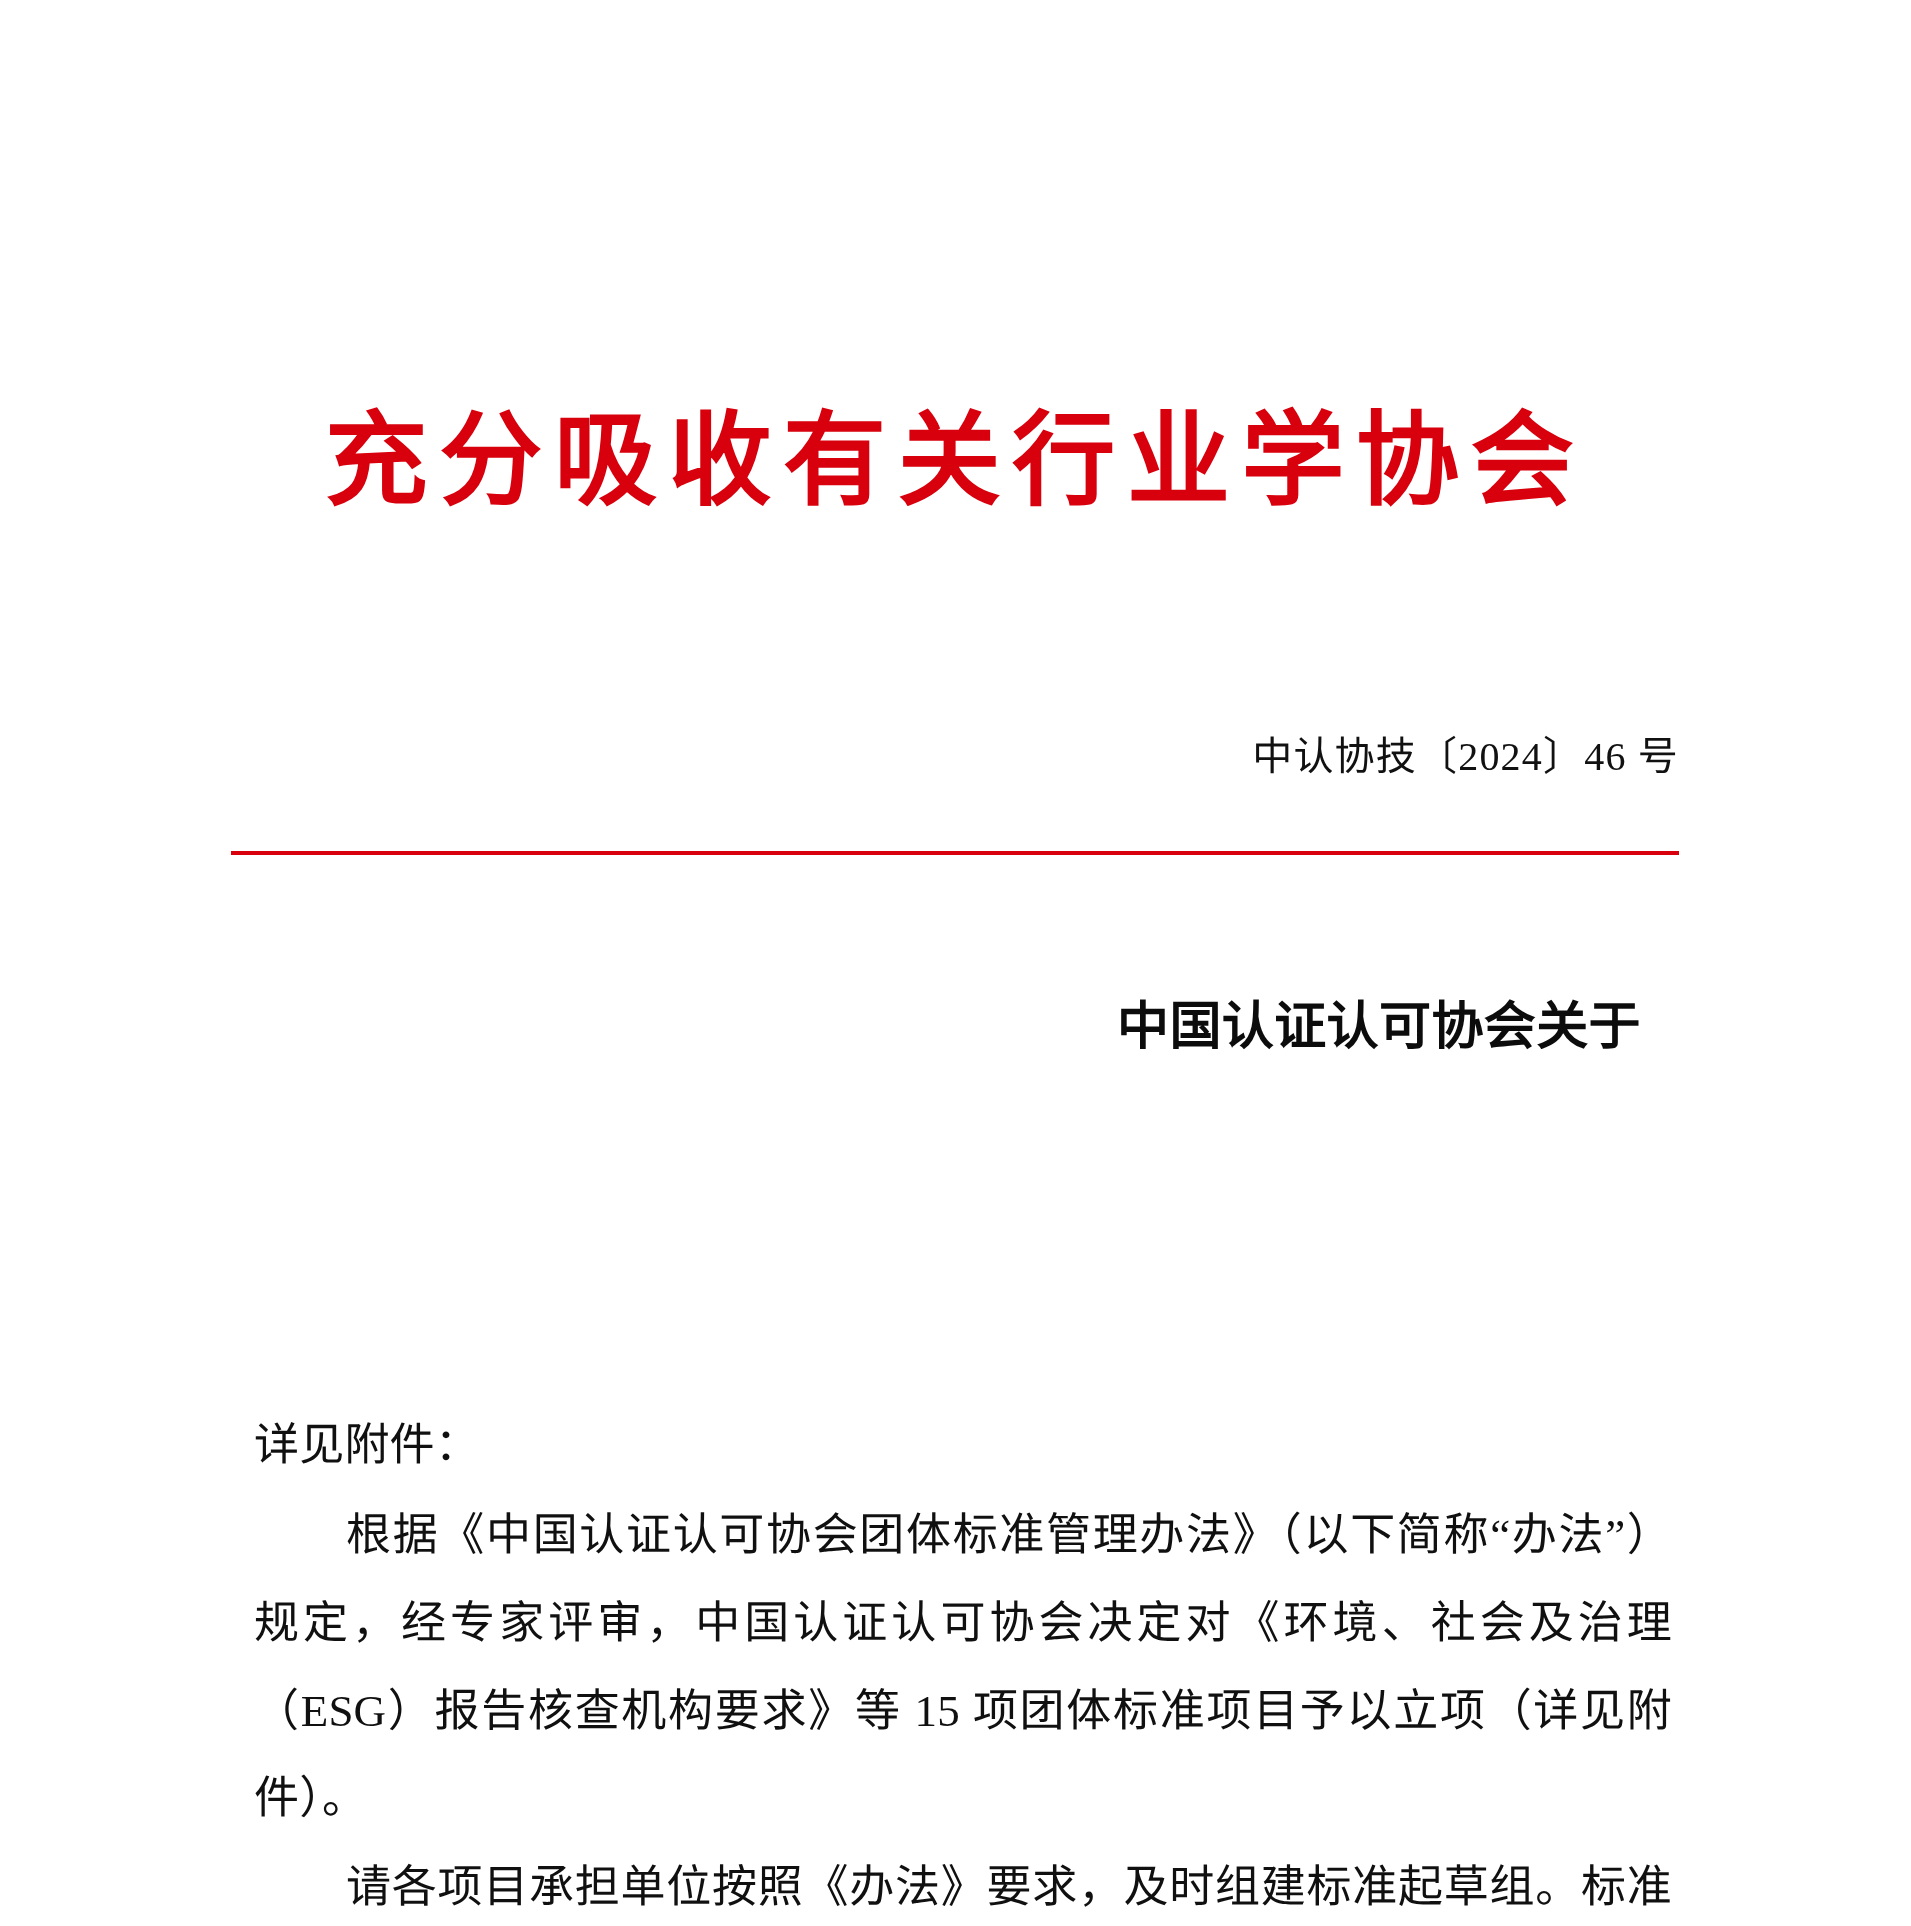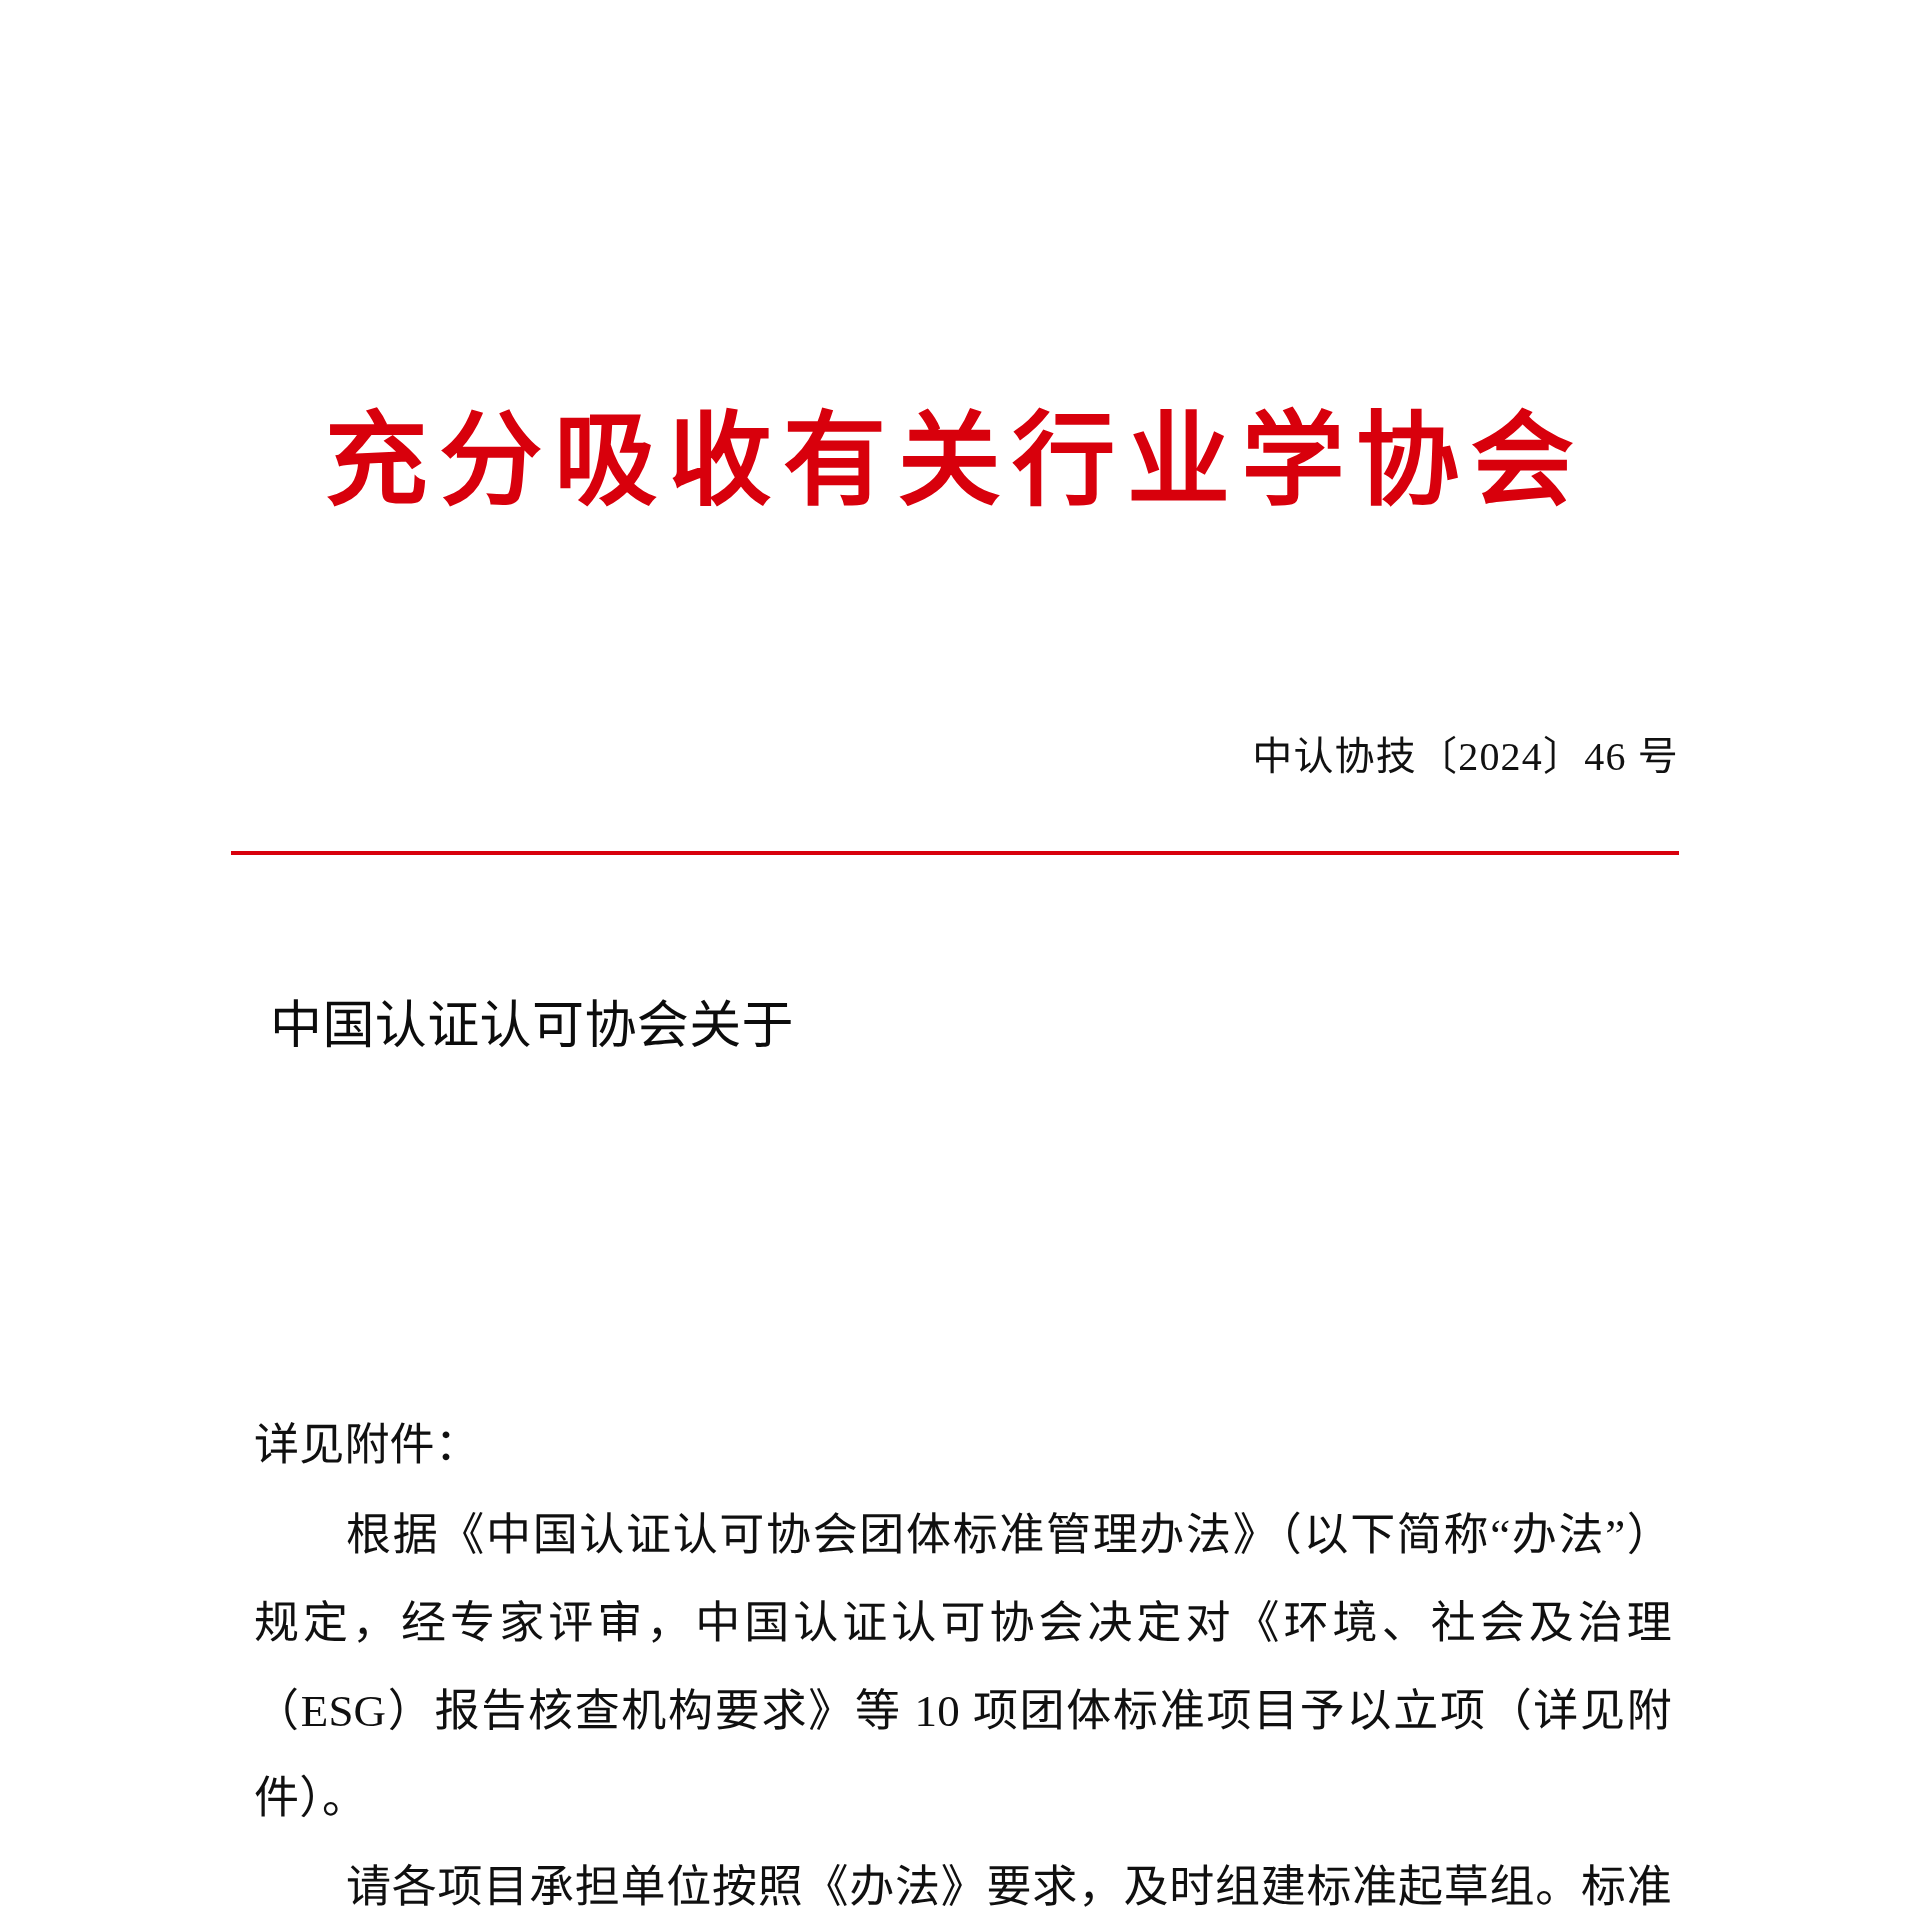--- a/index.html
+++ b/index.html
@@ -64,23 +64,23 @@
     height: 4.2px;
     background: #d8000c;
   }
 
   
   .title {
     position: absolute;
     left: 39px;
     top: 986px;
     width: 1371px;
-    text-align: left;
+    text-align: right;
     font-family: "DejaVu Serif", "Liberation Serif", serif;
-    font-weight: normal;
+    font-weight: bold;
     font-size: 52px;
     line-height: 1.52;
     color: #0c0c0c;
     letter-spacing: 0.4px;
   }
   .title .tline {
     display: block;
     white-space: nowrap;
   }
 
@@ -118,19 +118,19 @@
     <div class="docnumber">中认协技〔2024〕46 号</div>
 
     <div class="redrule"></div>
 
     <div class="title">
       <span class="tline">中国认证认可协会关于</span>
     </div>
 
     <div class="body">
       <p>详见附件：</p>
-      <p class="indent">根据《中国认证认可协会团体标准管理办法》（以下简称“办法”）规定，经专家评审，中国认证认可协会决定对《环境、社会及治理（ESG）报告核查机构要求》等 10 项团体标准项目予以立项（详见附件）。</p>
+      <p class="indent">根据《中国认证认可协会团体标准管理办法》（以下简称“办法”）规定，经专家评审，中国认证认可协会决定对《环境、社会及治理（ESG）报告核查机构要求》等 15 项团体标准项目予以立项（详见附件）。</p>
       <p class="indent tight">请各项目承担单位按照《办法》要求，及时组建标准起草组。标准起草组应按照市场化原则自筹项目工作经费，充分吸收有关行业学协会、认证认可检验检测机构、科研院所和相关企业等标准利益相关方广泛参与，并按照评审专家意见和建议完成工作。请协会会员单位积极参与有关团体标准制修订工作，共同推动认证认可检验检测等合格评定领域创新发展。</p>
     </div>
 
   </div>
 </div>
 
 
 </body></html>

